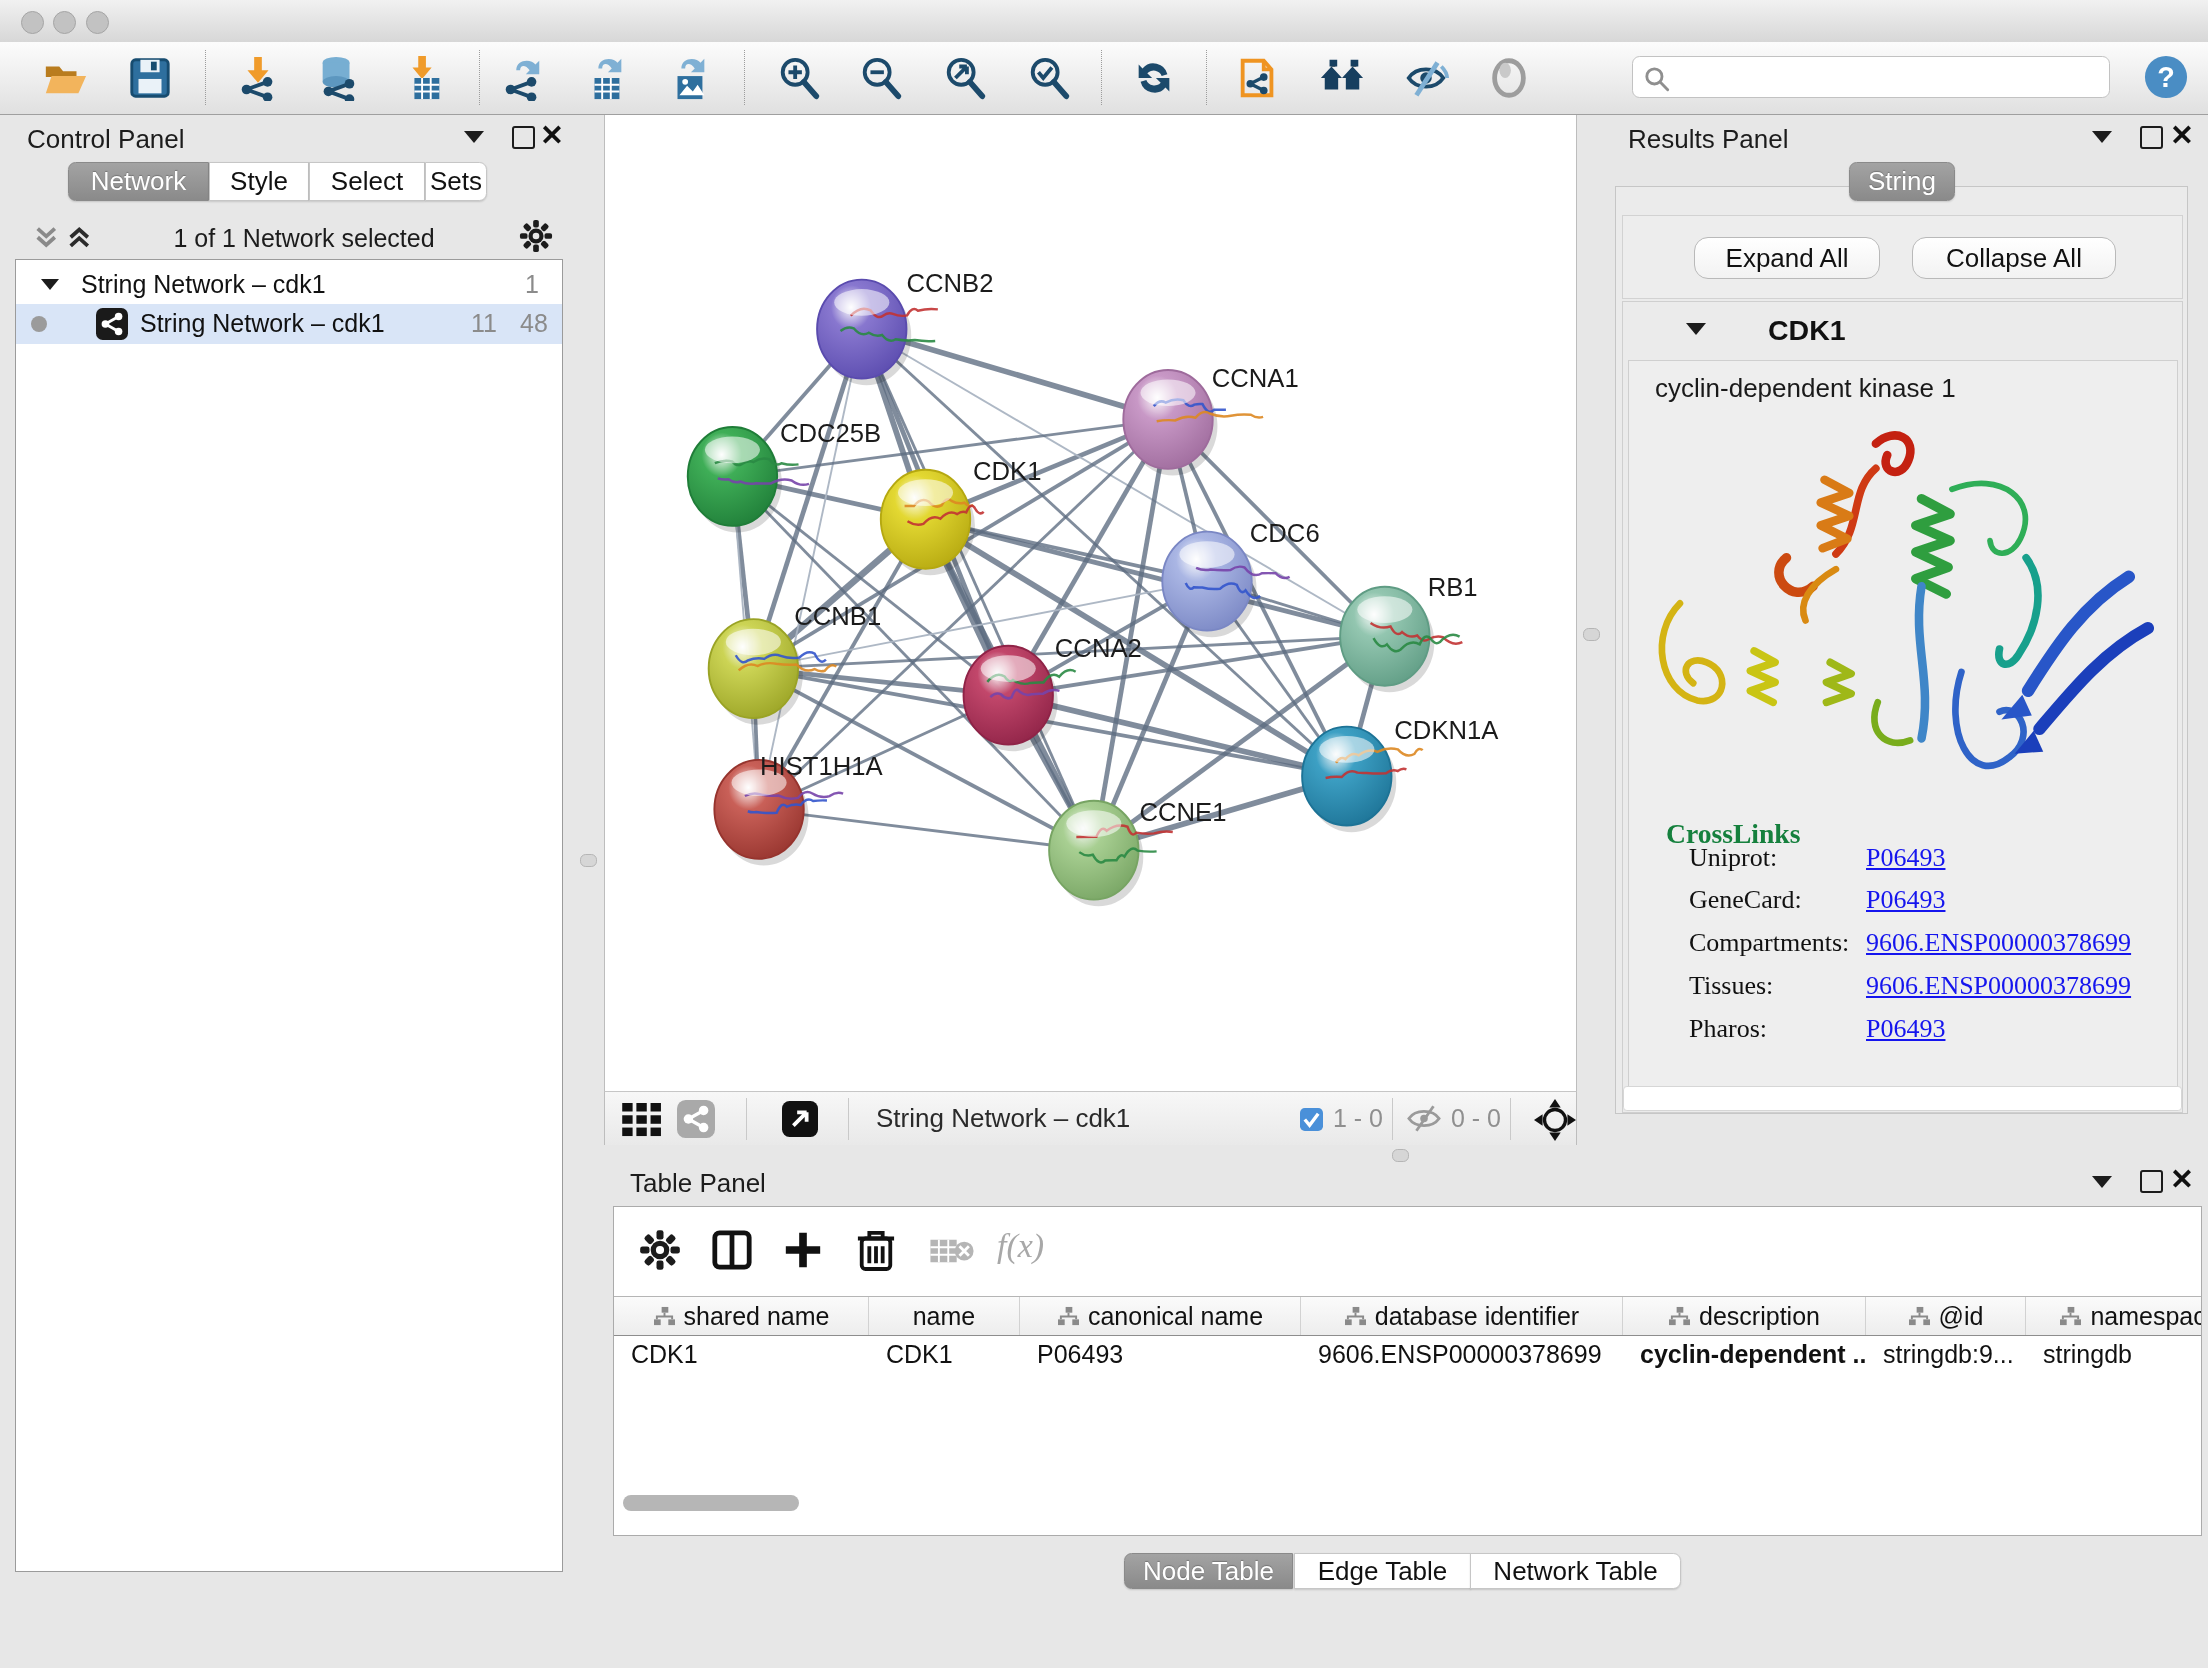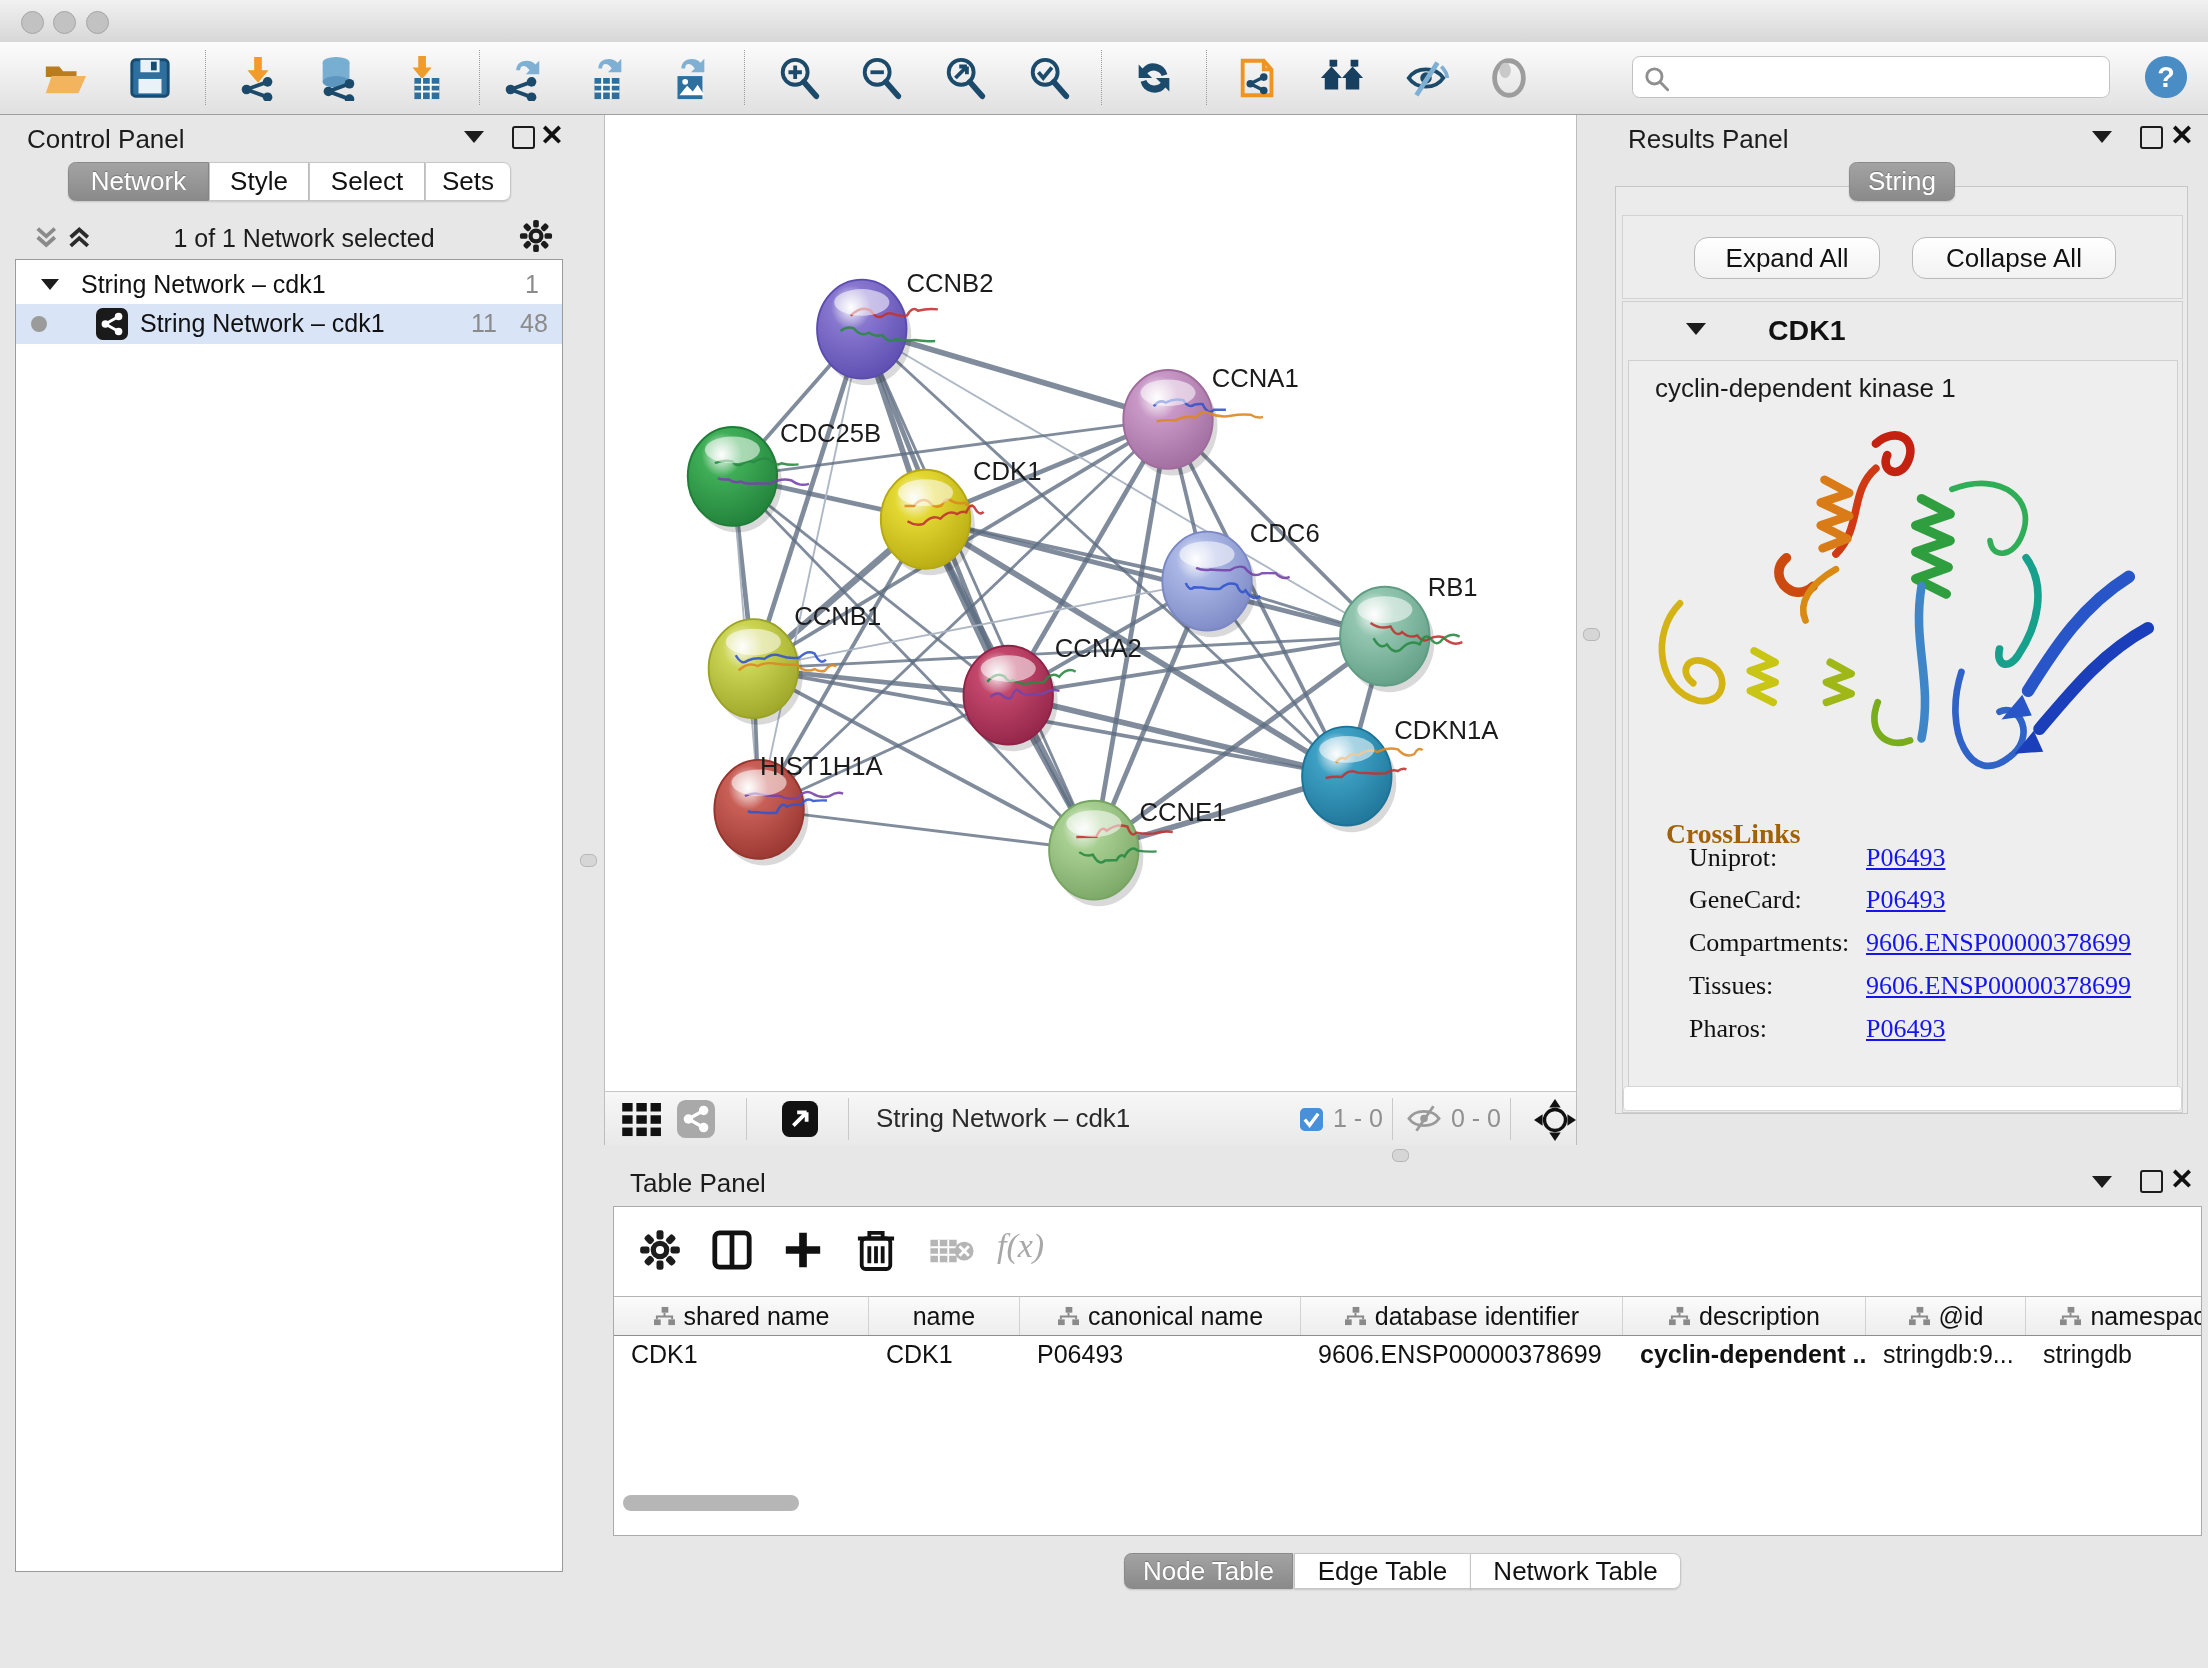--- a/index.html
+++ b/index.html
@@ -225,21 +225,21 @@
   </div>
 
   <div class="abs ph-title" style="left:27px;top:124px;">Control Panel</div>
   <div class="ph-ic tri-down" style="left:464px;top:131px;"></div>
   <div class="ph-ic float-sq" style="left:512px;top:126px;"></div>
   <div class="ph-ic close-x" style="left:540px;top:124px;">✕</div>
 
   <div class="seg sel first" style="left:68px;top:162px;width:141px;">Network</div>
   <div class="seg" style="left:209px;top:162px;width:100px;">Style</div>
   <div class="seg" style="left:309px;top:162px;width:116px;">Select</div>
-  <div class="seg last" style="left:425px;top:162px;width:86px;">Sets</div>
+  <div class="seg last" style="left:425px;top:162px;width:62px;">Sets</div>
 
   <svg class="abs" style="left:32px;top:223px;" width="28.5" height="28.5" viewBox="0 0 30 30">
     <path d="M6 6 l9 8 9-8 M6 15 l9 8 9-8" stroke="#8a8a8a" stroke-width="4" fill="none"></path>
   </svg>
   <svg class="abs" style="left:65px;top:223px;" width="28.5" height="28.5" viewBox="0 0 30 30">
     <path d="M6 24 l9-8 9 8 M6 15 l9-8 9 8" stroke="#2b2b2b" stroke-width="4" fill="none"></path>
   </svg>
   <div class="abs" style="left:114px;top:224px;width:380px;text-align:center;font-size:25px;color:#1c1c1c;">1 of 1 Network selected</div>
   <svg class="abs" style="left:519px;top:219px;" width="34" height="34" viewBox="0 0 36 36">
     <circle cx="18" cy="18" r="8" fill="#1c1c1c"></circle>
@@ -569,21 +569,21 @@
       <path d="M408 148 C430 178 420 220 400 250 C390 266 376 262 380 244" stroke="#17a08c" stroke-width="8"></path>
       <path d="M298 178 C288 238 310 278 298 338" stroke="#3f86c8" stroke-width="9"></path>
       <path d="M516 168 C468 198 440 240 410 288" stroke="#2856c8" stroke-width="13"></path>
       <path d="M536 222 C488 248 456 288 422 328" stroke="#1b3fbb" stroke-width="13"></path>
       <path d="M340 268 C320 330 350 390 390 358 C420 336 400 300 380 310" stroke="#2f63c8" stroke-width="7"></path>
     </g>
     <path d="M404 292 l-22 26 l32 -4z" fill="#2856c8"></path>
     <path d="M416 330 l-20 24 l30 -2z" fill="#1b3fbb"></path>
   </svg>
 
-  <div class="abs serif" style="left:1666px;top:818px;font-size:27.6px;font-weight:bold;color:#a16207;z-index:2;">CrossLinks</div>
+  <div class="abs serif" style="left:1666px;top:818px;font-size:27.6px;font-weight:bold;color:#15803d;z-index:2;">CrossLinks</div>
   <div id="crosslinks">
       <div class="xlink-label serif" style="left: 1689px; top: 843px; z-index: 2;">Uniprot:</div>
       <div class="xlink-a serif" style="left: 1866px; top: 843px; z-index: 2;">P06493</div>
       <div class="xlink-label serif" style="left: 1689px; top: 885px; z-index: 2;">GeneCard:</div>
       <div class="xlink-a serif" style="left: 1866px; top: 885px; z-index: 2;">P06493</div>
       <div class="xlink-label serif" style="left: 1689px; top: 928px; z-index: 2;">Compartments:</div>
       <div class="xlink-a serif" style="left: 1866px; top: 928px; z-index: 2;">9606.ENSP00000378699</div>
       <div class="xlink-label serif" style="left: 1689px; top: 971px; z-index: 2;">Tissues:</div>
       <div class="xlink-a serif" style="left: 1866px; top: 971px; z-index: 2;">9606.ENSP00000378699</div>
       <div class="xlink-label serif" style="left: 1689px; top: 1014px; z-index: 2;">Pharos:</div>

